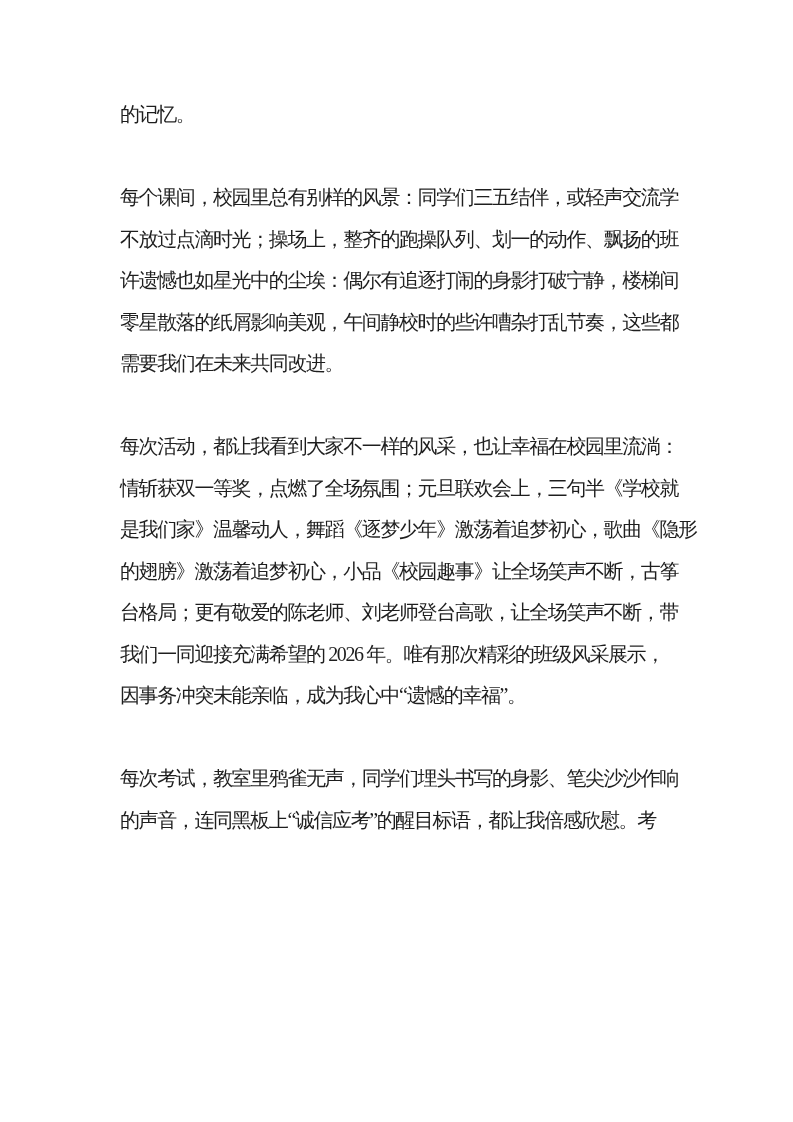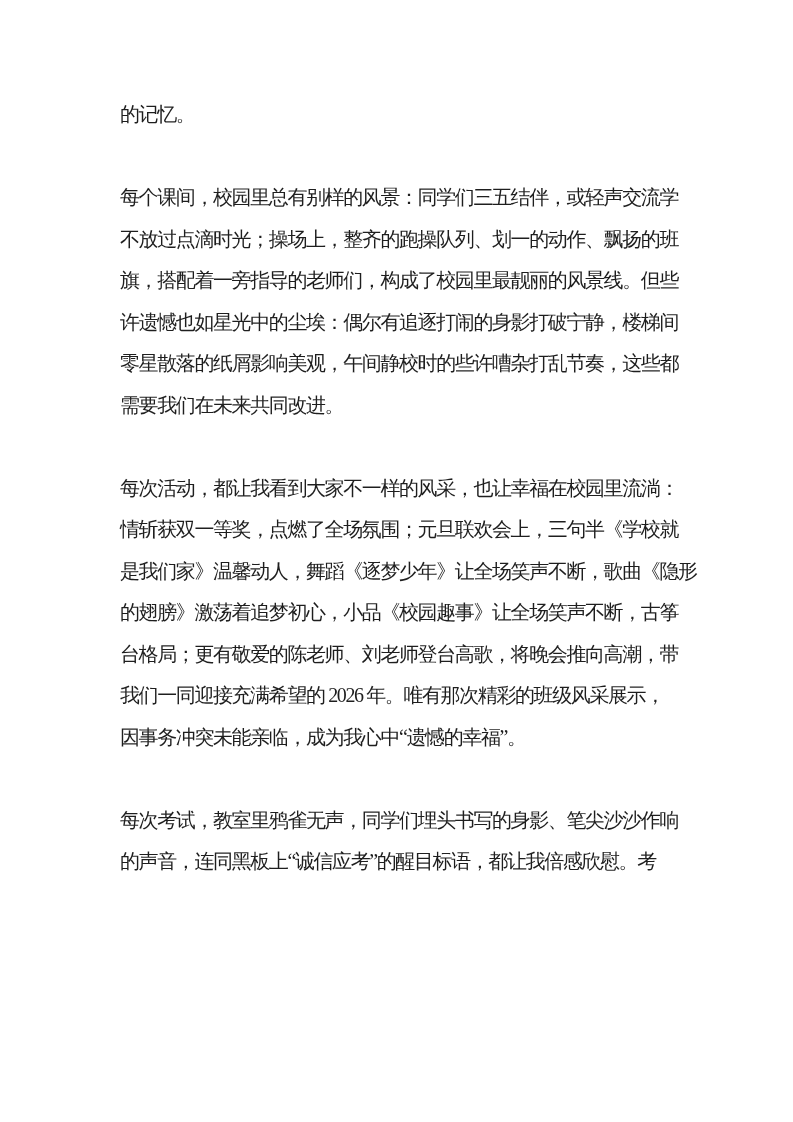--- a/index.html
+++ b/index.html
@@ -46,31 +46,30 @@
 <body>
 
 <div class="page">
   <div class="doc-body" id="doc-body" style="color: rgb(30, 30, 30);">
       <div class="paragraph">
         <div class="text-line">的记忆。</div>
       </div>
       <div class="paragraph">
         <div class="text-line">每个课间，校园里总有别样的风景：同学们三五结伴，或轻声交流学</div>
         <div class="text-line">不放过点滴时光；操场上，整齐的跑操队列、划一的动作、飘扬的班</div>
-        <div class="text-line">旗，搭配着一旁指导的老师们，构成了校园里最靓丽的风景线。但些</div>
         <div class="text-line">许遗憾也如星光中的尘埃：偶尔有追逐打闹的身影打破宁静，楼梯间</div>
         <div class="text-line">零星散落的纸屑影响美观，午间静校时的些许嘈杂打乱节奏，这些都</div>
         <div class="text-line">需要我们在未来共同改进。</div>
       </div>
       <div class="paragraph">
         <div class="text-line">每次活动，都让我看到大家不一样的风采，也让幸福在校园里流淌：</div>
         <div class="text-line">情斩获双一等奖，点燃了全场氛围；元旦联欢会上，三句半《学校就</div>
-        <div class="text-line">是我们家》温馨动人，舞蹈《逐梦少年》让全场笑声不断，歌曲《隐形</div>
+        <div class="text-line">是我们家》温馨动人，舞蹈《逐梦少年》激荡着追梦初心，歌曲《隐形</div>
         <div class="text-line">的翅膀》激荡着追梦初心，小品《校园趣事》让全场笑声不断，古筝</div>
-        <div class="text-line">台格局；更有敬爱的陈老师、刘老师登台高歌，将晚会推向高潮，带</div>
+        <div class="text-line">台格局；更有敬爱的陈老师、刘老师登台高歌，让全场笑声不断，带</div>
         <div class="text-line">我们一同迎接充满希望的 2026 年。唯有那次精彩的班级风采展示，</div>
         <div class="text-line">因事务冲突未能亲临，成为我心中“遗憾的幸福”。</div>
       </div>
       <div class="paragraph">
         <div class="text-line">每次考试，教室里鸦雀无声，同学们埋头书写的身影、笔尖沙沙作响</div>
         <div class="text-line">的声音，连同黑板上“诚信应考”的醒目标语，都让我倍感欣慰。考</div>
       </div>
     </div>
 </div>
 

